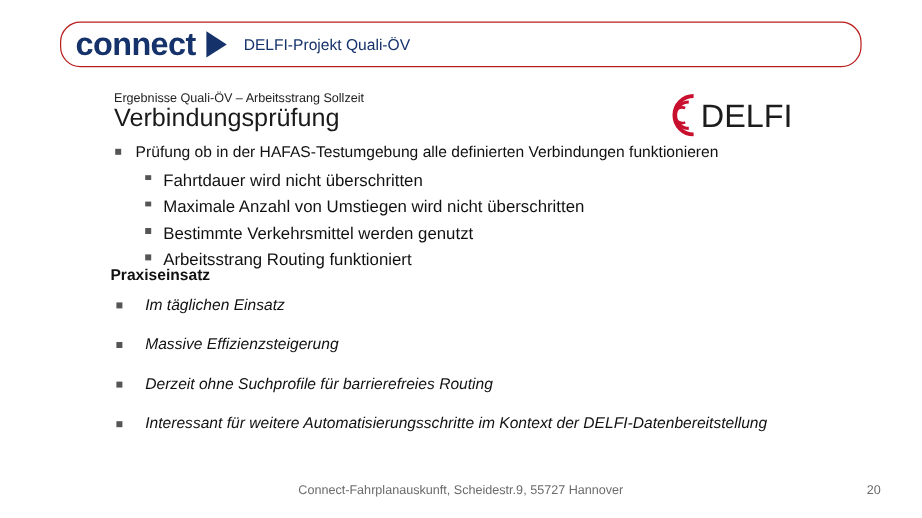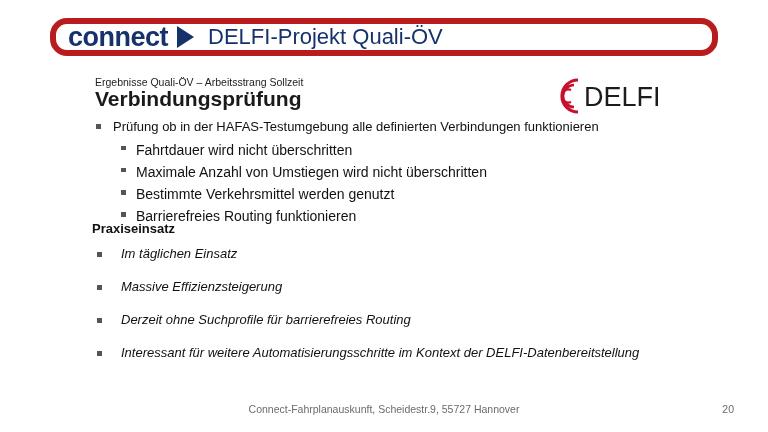--- a/index.html
+++ b/index.html
@@ -21,21 +21,21 @@
     box-sizing: border-box;
   }
 
   
   .header {
     position: absolute;
     left: 50px;
     top: 18px;
     width: 668px;
     height: 38px;
-    border: 6px solid #b91c1c;
+    border: 1px solid #b91c1c;
     border-radius: 17px;
     background: #ffffff;
     display: flex;
     align-items: center;
     box-sizing: border-box;
   }
   .logo-block {
     display: flex;
     align-items: center;
     padding-left: 12px;
@@ -51,40 +51,40 @@
   .logo-triangle {
     width: 0;
     height: 0;
     border-top: 11px solid transparent;
     border-bottom: 11px solid transparent;
     border-left: 17px solid #16326b;
     margin-left: 9px;
     margin-right: 4px;
   }
   .header-title {
-    font-size: 22px;
+    font-size: 13px;
     color: #16326b;
     margin-left: 10px;
     white-space: nowrap;
   }
 
   
   .eyebrow {
     position: absolute;
     left: 95px;
     top: 76px;
     font-size: 10.5px;
     color: #222222;
   }
   .slide-title {
     position: absolute;
     left: 95px;
     top: 87px;
     font-size: 21px;
-    font-weight: bold;
+    font-weight: normal;
     color: #1a1a1a;
   }
 
   
   .delfi-logo {
     position: absolute;
     right: 86px;
     top: 74px;
     width: 130px;
     height: 44px;
@@ -228,21 +228,21 @@
   </div>
 
   <div class="content">
     <ul class="lvl1">
       <li>
         <span>Prüfung ob in der HAFAS-Testumgebung alle definierten Verbindungen funktionieren</span>
         <ul class="lvl2">
           <li><span>Fahrtdauer wird nicht überschritten</span></li>
           <li><span>Maximale Anzahl von Umstiegen wird nicht überschritten</span></li>
           <li><span>Bestimmte Verkehrsmittel werden genutzt</span></li>
-          <li><span>Barrierefreies Routing funktionieren</span></li>
+          <li><span>Arbeitsstrang Routing funktioniert</span></li>
         </ul>
       </li>
     </ul>
   </div>
 
   <div class="section-head">Praxiseinsatz</div>
 
   <div class="practice">
     <ul class="practice-list">
       <li><span>Im täglichen Einsatz</span></li>

